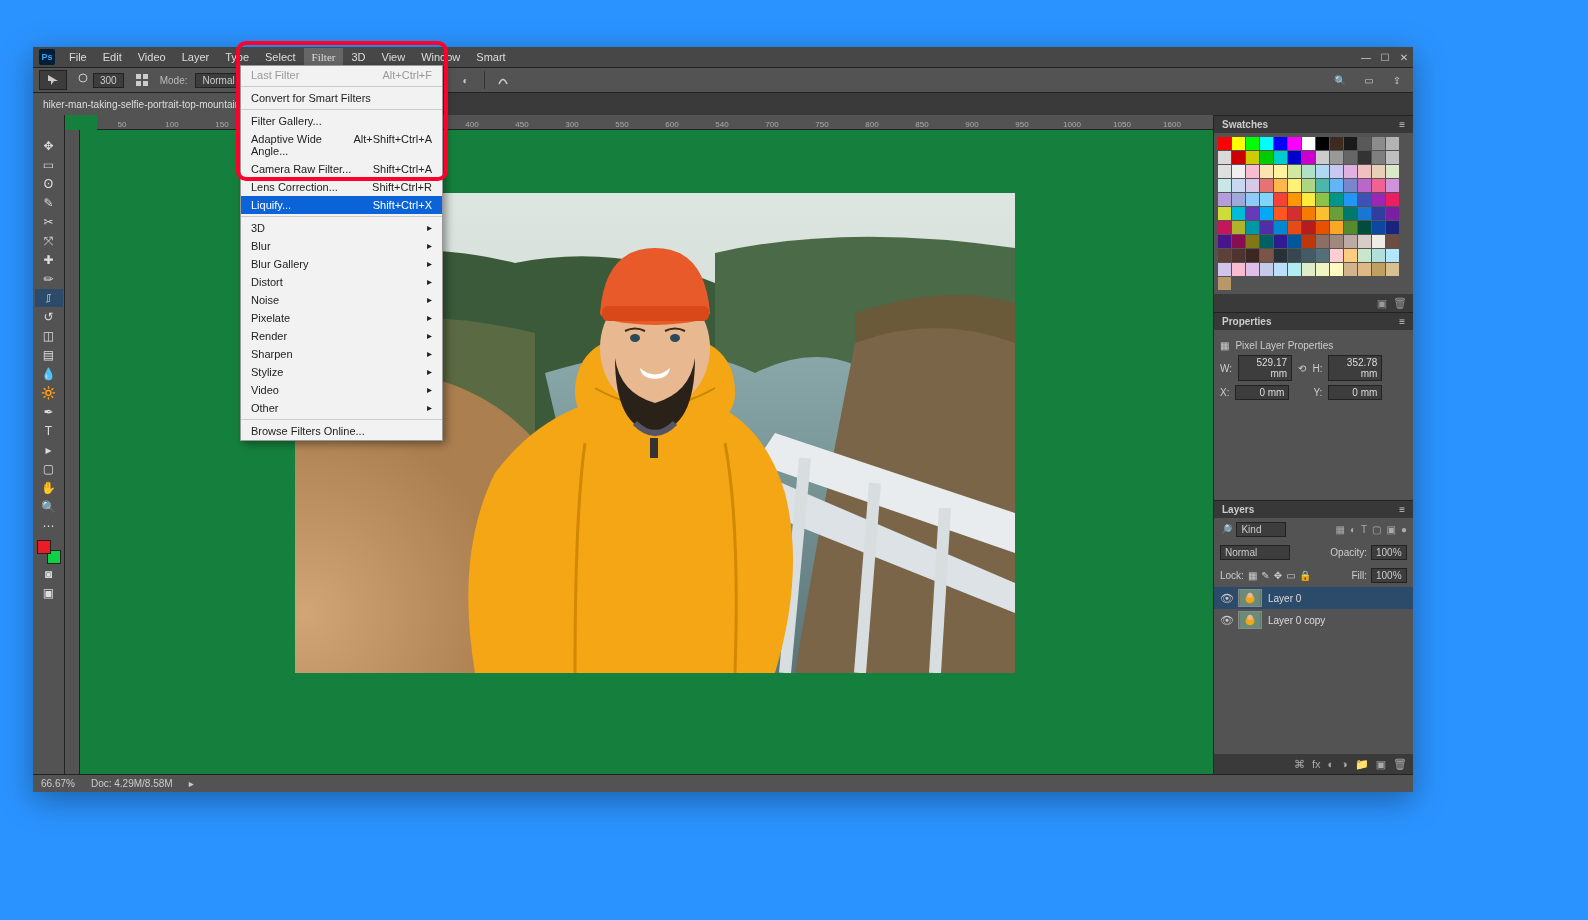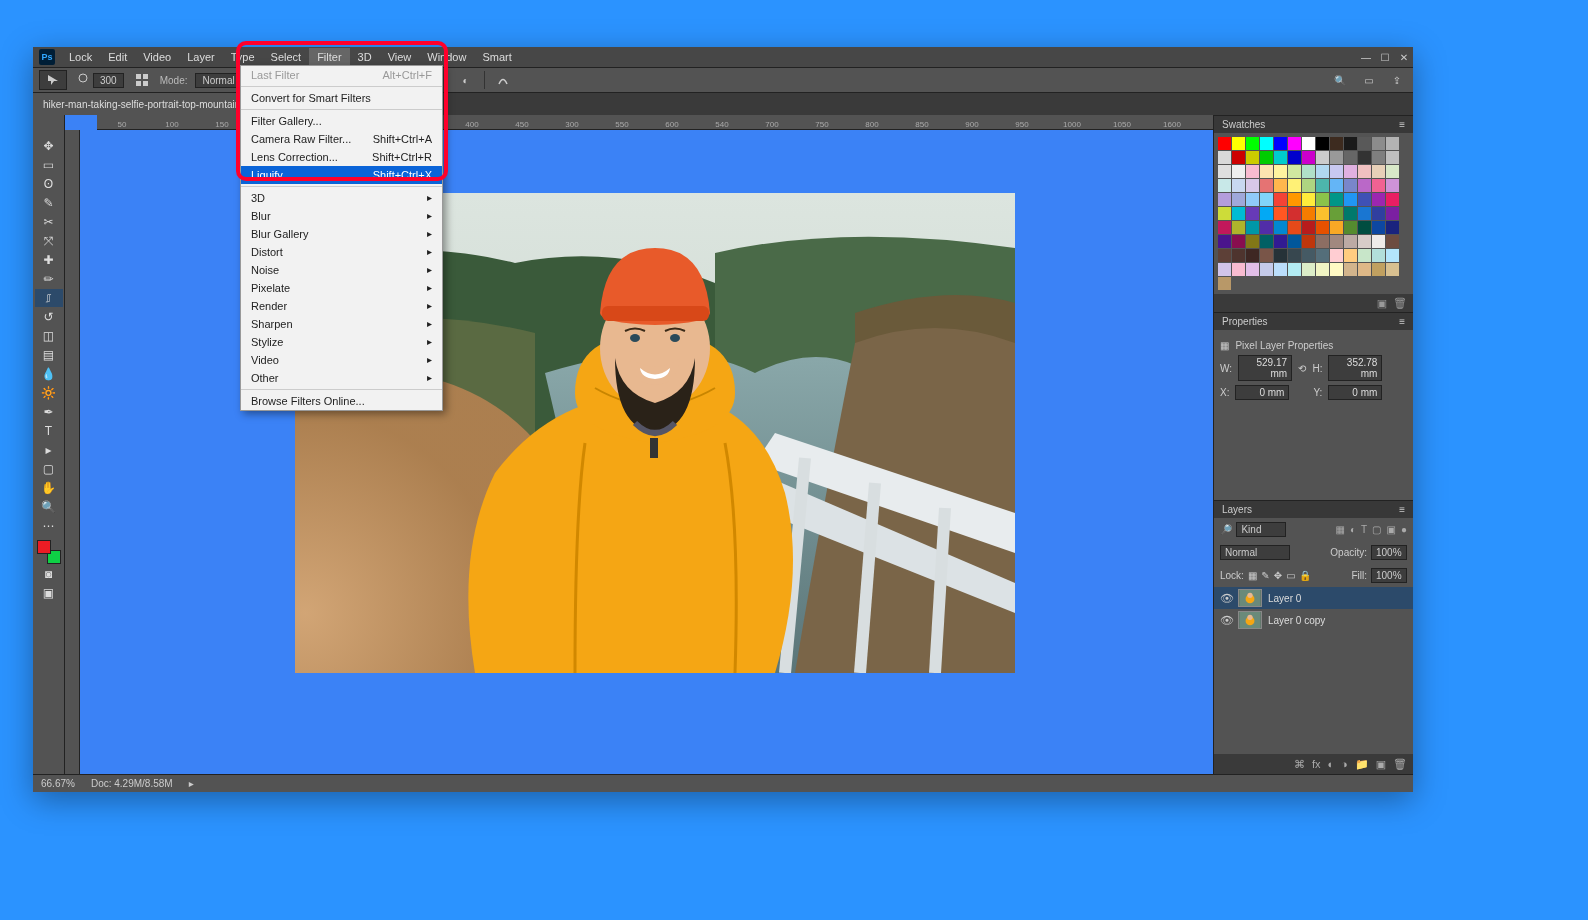--- a/index.html
+++ b/index.html
@@ -1,21 +1,21 @@
 <!DOCTYPE html>
 <html><head>
 <meta charset="utf-8">
 <style>
 * { margin:0; padding:0; box-sizing:border-box; font-family:'Segoe UI',Tahoma,sans-serif; user-select:none; }
 body { background:#2b93ff; width:1588px; height:920px; position:relative; overflow:hidden; }
 .window { position:absolute; left:33px; top:47px; width:1380px; height:745px; background:#2a2a2a; display:flex; flex-direction:column; box-shadow:0 8px 30px rgba(0,0,0,.35); }
 .menubar { height:20px; background:#474747; display:flex; align-items:center; color:#ddd; font-size:11px; position:relative; }
 .ps-logo { width:16px; height:16px; background:#001e36; color:#31a8ff; font-weight:bold; font-size:9px; display:flex; align-items:center; justify-content:center; margin:0 6px; border-radius:2px; }
 .menu-item { padding:3px 8px; cursor:default; }
-.menu-item.open { background:#666; }
+.menu-item.open { background:#666;font-family:Liberation Serif, serif; }
 .win-ctrls { margin-left:auto; display:flex; gap:1px; }
 .win-btn { width:18px; height:18px; display:flex; align-items:center; justify-content:center; color:#ccc; font-size:10px; }
 .optbar { height:26px; background:#535353; border-top:1px solid #222; border-bottom:1px solid #222; display:flex; align-items:center; color:#ccc; font-size:10px; padding:0 6px; gap:8px; }
 .opt-tool { width:28px; height:20px; background:#3d3d3d; border:1px solid #222; display:flex; align-items:center; justify-content:center; }
 .opt-lbl { color:#bbb; }
 .opt-val { background:#3d3d3d; padding:1px 6px; border:1px solid #222; }
 .opt-icon { width:20px; height:18px; display:flex; align-items:center; justify-content:center; color:#ccc; }
 .opt-divider { width:1px; height:18px; background:#333; }
 .chk { width:11px; height:11px; background:#3d3d3d; border:1px solid #888; display:inline-flex; align-items:center; justify-content:center; font-size:9px; color:#eee; }
 .tabbar { height:22px; background:#3a3a3a; display:flex; align-items:center; font-size:10px; }
@@ -23,25 +23,25 @@
 .workarea { flex:1; display:flex; min-height:0; }
 .ruler-h { position:absolute; left:32px; top:0; right:0; height:15px; background:#535353; color:#aaa; font-size:8px; display:flex; align-items:flex-end; overflow:hidden; border-bottom:1px solid #222; }
 .ruler-h span { width:50px; text-align:center; flex:0 0 auto; }
 .ruler-v { position:absolute; left:0; top:15px; bottom:0; width:15px; background:#535353; border-right:1px solid #222; }
 .toolbox { width:32px; background:#535353; display:flex; flex-direction:column; align-items:center; padding-top:22px; gap:1px; border-right:1px solid #222; }
 .tool { width:28px; height:18px; display:flex; align-items:center; justify-content:center; color:#ddd; font-size:12px; }
 .tool.active { background:#2c4a6a; }
 .fgbg { width:24px; height:24px; position:relative; margin-top:4px; }
 .fg { position:absolute; width:14px; height:14px; background:#ec1c24; border:1px solid #222; top:0; left:0; }
 .bg { position:absolute; width:14px; height:14px; background:#0ed145; border:1px solid #222; bottom:0; right:0; }
-.canvas-zone { flex:1; background:#3b82f6; position:relative; overflow:hidden; }
+.canvas-zone { flex:1; background:#15803d; position:relative; overflow:hidden; }
 .canvas-img { position:absolute; left:230px; top:78px; width:720px; height:480px; }
 .panels { width:200px; background:#535353; display:flex; flex-direction:column; border-left:1px solid #222; }
 .panel { border-top:1px solid #222; }
-.panel-hdr { background:#383838; color:#ccc; font-size:10px; padding:3px 8px; display:flex; align-items:center; justify-content:space-between; }
+.panel-hdr { background:#383838; color:#ccc; font-size:10px; padding:3px 8px; display:flex; align-items:center; justify-content:space-between;font-weight:bold; }
 .swatches-body { padding:4px; display:flex; flex-wrap:wrap; gap:1px; }
 .sw { width:13px; height:13px; }
 .sw-bar { height:18px; background:#3a3a3a; display:flex; align-items:center; justify-content:flex-end; gap:6px; padding:0 6px; color:#999; font-size:11px; }
 .props-body { padding:6px; color:#ccc; font-size:10px; }
 .prop-row { display:flex; align-items:center; gap:6px; margin:4px 0; }
 .prop-inp { background:#3d3d3d; border:1px solid #222; padding:1px 4px; color:#ddd; width:54px; text-align:right; font-size:10px; }
 .layers-ctrl { padding:4px 6px; font-size:10px; color:#ccc; display:flex; align-items:center; gap:4px; }
 .kind-sel { background:#3d3d3d; border:1px solid #222; color:#ccc; padding:1px 4px; width:50px; font-size:10px; }
 .layers-brow { display:flex; gap:5px; margin-left:auto; color:#aaa; }
 .layerlist { min-height:60px; }
@@ -61,21 +61,21 @@
 .dd-sep { height:1px; background:#ccc; margin:2px 0; }
 .dd-arrow::after { content:"▸"; font-size:10px; }
 </style>
 </head>
 <body>
 
 <div class="window">
 
   <div class="menubar">
     <div class="ps-logo">Ps</div>
-    <div class="menu-item">Lock</div>
+    <div class="menu-item">File</div>
     <div class="menu-item">Edit</div>
     <div class="menu-item">Video</div>
     <div class="menu-item">Layer</div>
     <div class="menu-item">Type</div>
     <div class="menu-item">Select</div>
     <div class="menu-item open">Filter</div>
     <div class="menu-item">3D</div>
     <div class="menu-item">View</div>
     <div class="menu-item">Window</div>
     <div class="menu-item">Smart</div>
@@ -499,20 +499,24 @@
       </div>
     <div class="dd-sep"></div>
     <div class="dd-item">
         <span>Convert for Smart Filters</span>
       </div>
     <div class="dd-sep"></div>
     <div class="dd-item">
         <span>Filter Gallery...</span>
       </div>
     <div class="dd-item">
+        <span>Adaptive Wide Angle...</span>
+        <span>Alt+Shift+Ctrl+A</span>
+      </div>
+    <div class="dd-item">
         <span>Camera Raw Filter...</span>
         <span>Shift+Ctrl+A</span>
       </div>
     <div class="dd-item">
         <span>Lens Correction...</span>
         <span>Shift+Ctrl+R</span>
       </div>
     <div class="dd-item sel">
         <span>Liquify...</span>
         <span>Shift+Ctrl+X</span>

